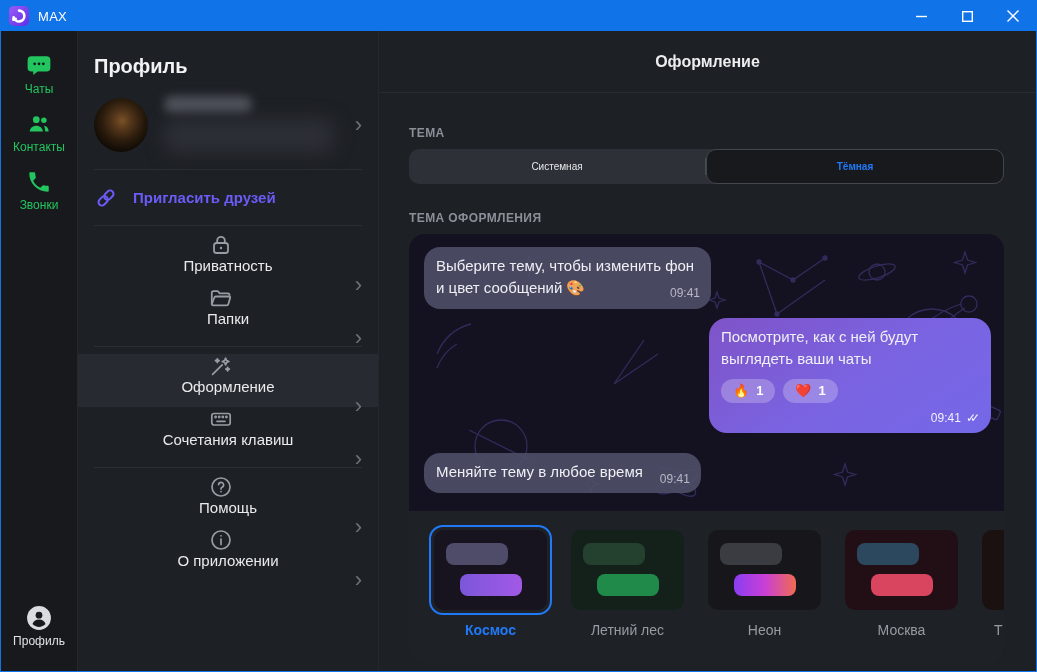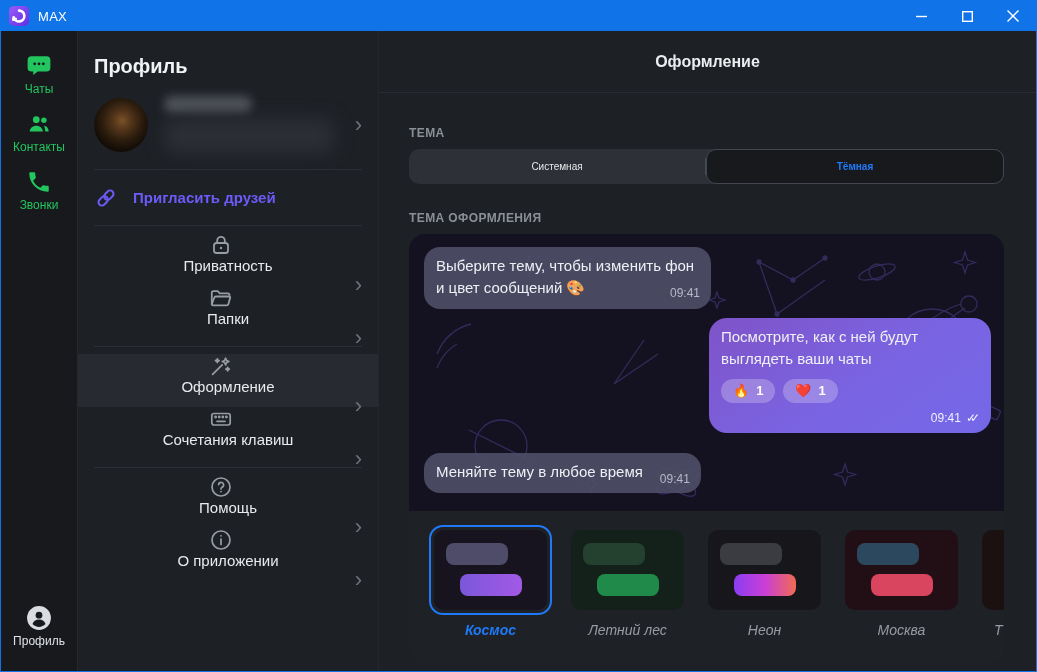--- a/index.html
+++ b/index.html
@@ -89,21 +89,21 @@
   .th-forest .top { background:#24402f; }
   .th-forest .bot { background:#1f8a4a; }
   .th-neon { background:#17171b; }
   .th-neon .top { background:#3a3c41; }
   .th-neon .bot { background:linear-gradient(90deg,#8b3df2,#c93fd6,#f06b52); }
   .th-moscow { background:#220f16; }
   .th-moscow .top { background:#2c485e; }
   .th-moscow .bot { background:#d9445e; }
   .th-partial { background:#1a1110; }
   .labels-row { display:flex; gap:14px; margin-top:7px; }
-  .thumb-label { width:123px; text-align:center; font-size:14px; color:#989ba2; flex-shrink:0; cursor:pointer;font-style:italic; }
+  .thumb-label { width:123px; text-align:center; font-size:14px; color:#989ba2; flex-shrink:0; cursor:pointer; }
   .thumb-label.selected { color:#2079f7; font-weight:600; }
   .thumb-label.partial { text-align:left; padding-left:17px; }
 </style>
 </head>
 <body>
 
 <div class="window">
 
   <div class="titlebar">
     <svg class="app-logo" viewBox="0 0 20 20">

